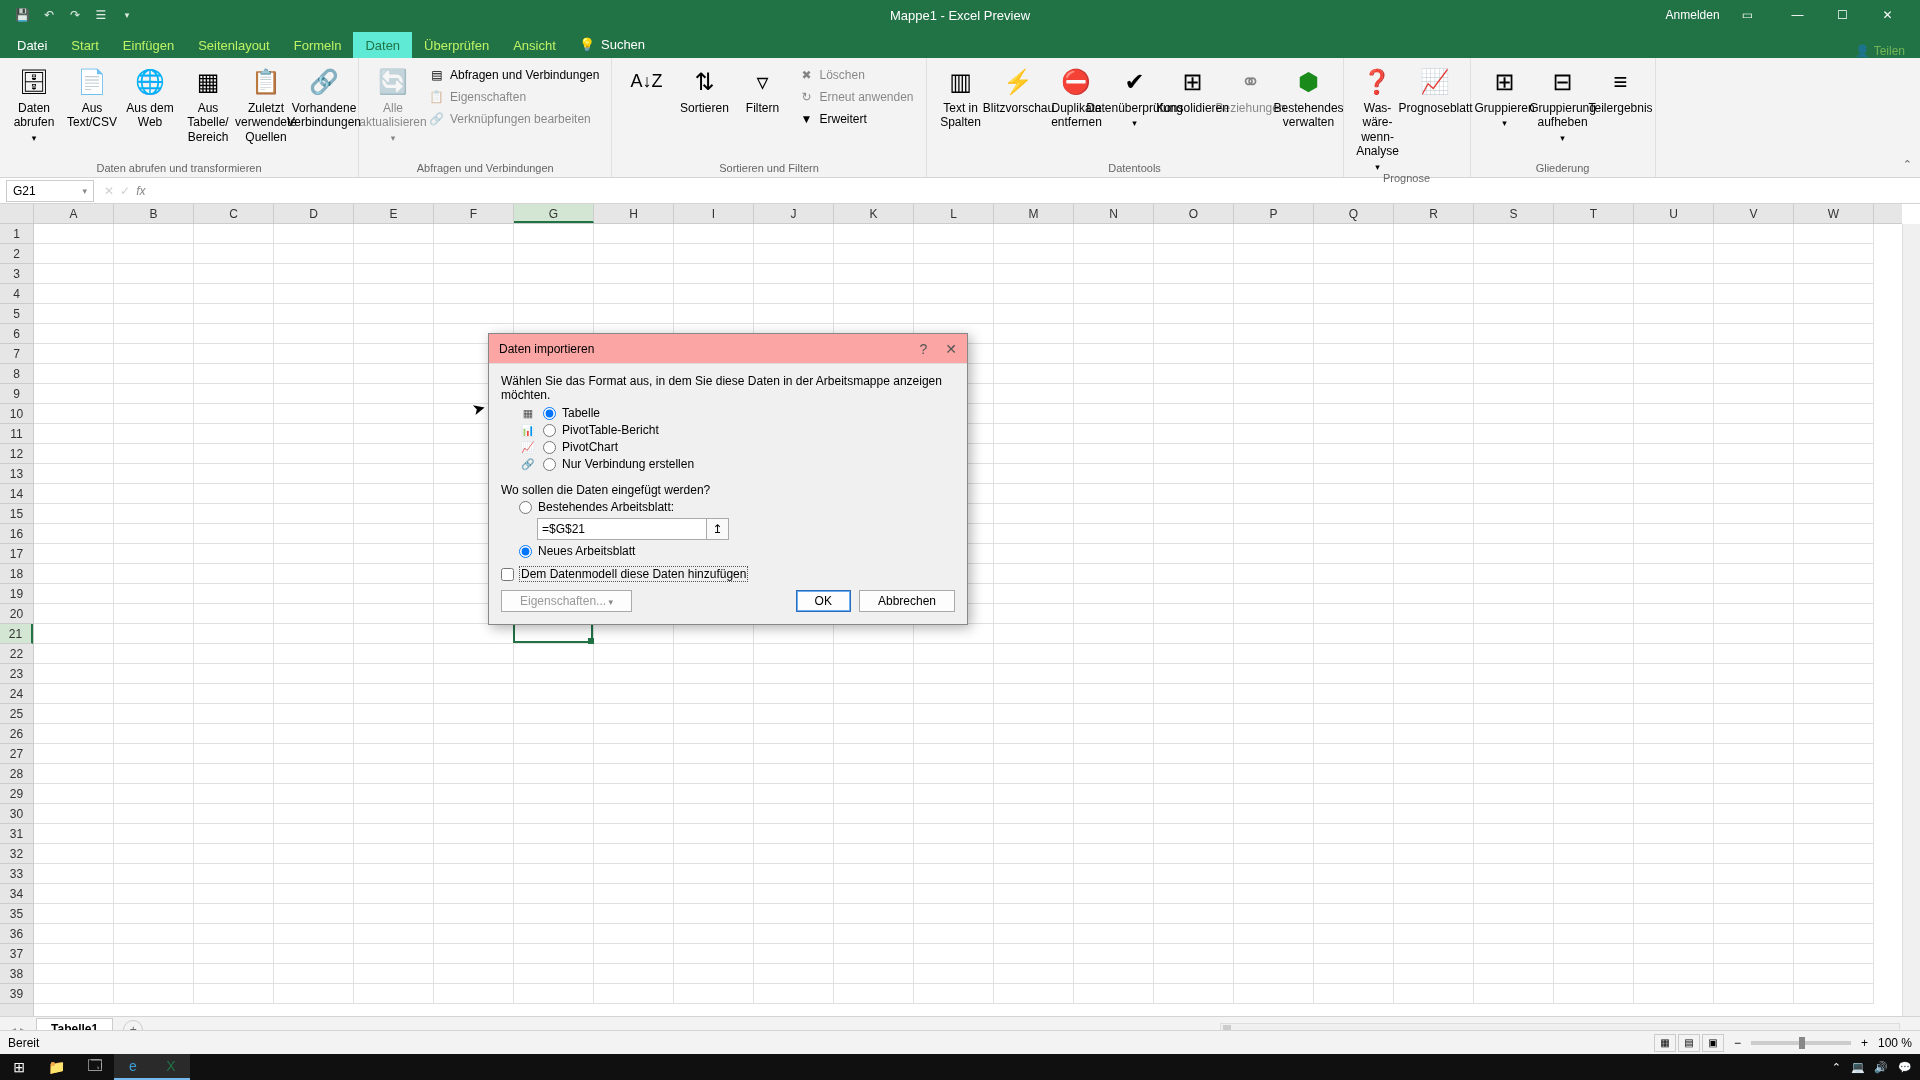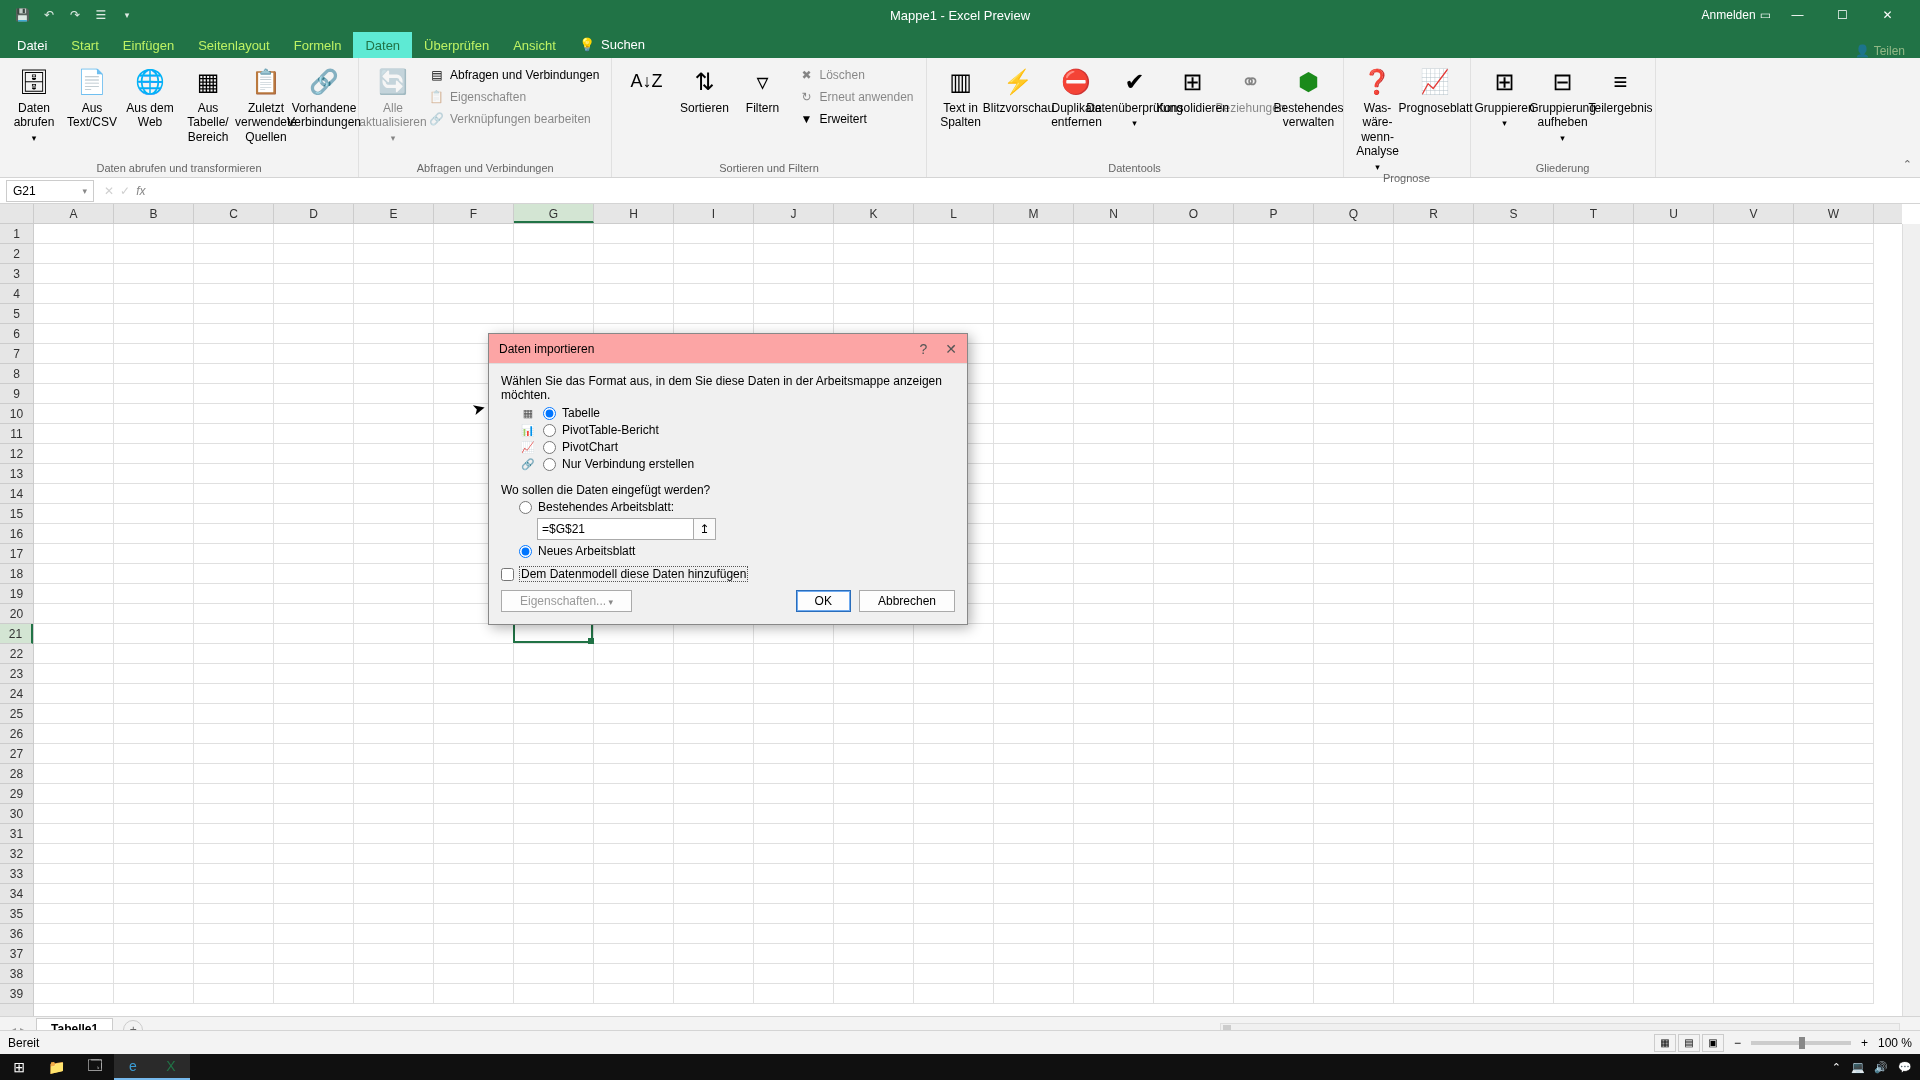--- a/index.html
+++ b/index.html
@@ -3,31 +3,31 @@
 <meta charset="utf-8">
 <style>
 * { margin: 0; padding: 0; box-sizing: border-box; font-family: "Segoe UI", Tahoma, sans-serif; }
 body { background: #fff; overflow: hidden; width: 1920px; height: 1080px; position: relative; }
 
 
 .titlebar { height: 30px; background: #217346; display: flex; align-items: center; color: #fff; font-size: 12px; position: relative; }
 .qat { display: flex; align-items: center; gap: 10px; padding-left: 15px; }
 .qat-btn { width: 16px; height: 16px; display: flex; align-items: center; justify-content: center; opacity: 0.85; cursor: default; }
 .title-center { position: absolute; left: 50%; transform: translateX(-50%); font-size: 13px; }
-.title-right { margin-left: auto; display: flex; align-items: center; gap: 4px; padding-right: 10px; }
+.title-right { margin-left: auto; display: flex; align-items: center; gap: 22px; padding-right: 10px; }
 .win-btns { display: flex; gap: 0; }
 .win-btn { width: 45px; height: 30px; display: flex; align-items: center; justify-content: center; font-size: 12px; }
 
 
 .ribbon-tabs { height: 28px; background: #217346; display: flex; align-items: flex-end; padding-left: 5px; font-size: 13px; }
 .tab { padding: 6px 12px 5px; color: #bef264; cursor: default; }
 .tab.active { background: #5eead4; color: #217346; }
 .tab.file { background: #217346; color: #fff; }
 .search-tab { display: flex; align-items: center; gap: 5px; color: #fff; padding: 6px 12px; }
-.tabs-right { margin-left: auto; display: flex; align-items: center; gap: 12px; padding-right: 15px; color: #fef9c3; font-size: 12px; }
+.tabs-right { margin-left: auto; display: flex; align-items: center; gap: 12px; padding-right: 15px; color: #bef264; font-size: 12px; }
 
 
 .ribbon { height: 120px; background: #f3f3f3; border-bottom: 1px solid #d4d4d4; display: flex; font-size: 12px; position: relative; }
 .group { border-right: 1px solid #e0e0e0; padding: 4px 8px 0; display: flex; flex-direction: column; align-items: center; }
 .group-content { display: flex; flex: 1; align-items: flex-start; gap: 6px; }
 .group-label { font-size: 11px; color: #666; padding-bottom: 3px; text-align: center; }
 .big-btn { display: flex; flex-direction: column; align-items: center; justify-content: flex-start; width: 52px; padding-top: 4px; gap: 3px; cursor: default; text-align: center; line-height: 1.2; }
 .big-btn.disabled { opacity: 0.45; }
 .big-icon { width: 32px; height: 32px; display: flex; align-items: center; justify-content: center; font-size: 24px; }
 .small-stack { display: flex; flex-direction: column; gap: 4px; padding-top: 4px; }
@@ -83,21 +83,21 @@
 
 
 .dialog-overlay { position: absolute; top: 0; left: 0; right: 0; bottom: 0; pointer-events: none; }
 .dialog { position: absolute; left: 488px; top: 333px; width: 480px; background: #f0f0f0; border: 1px solid #888; box-shadow: 3px 3px 12px rgba(0,0,0,0.3); font-size: 12px; pointer-events: auto; }
 .dialog-title { height: 30px; background: #fca5a5; display: flex; align-items: center; padding: 0 10px; border-bottom: 1px solid #ddd; }
 .dialog-title-btns { margin-left: auto; display: flex; gap: 18px; font-size: 14px; color: #555; }
 .dialog-body { padding: 10px 12px 12px; }
 .dlg-row { display: flex; align-items: center; gap: 6px; margin: 3px 0 3px 18px; }
 .dlg-sub { margin-left: 18px; }
 .dlg-input-row { display: flex; align-items: center; margin: 4px 0 4px 36px; }
-.dlg-input { width: 157px; height: 22px; border: 1px solid #aaa; padding: 0 4px; font-size: 12px; }
+.dlg-input { width: 170px; height: 22px; border: 1px solid #aaa; padding: 0 4px; font-size: 12px; }
 .dlg-ref-btn { width: 22px; height: 22px; border: 1px solid #aaa; border-left: none; display: flex; align-items: center; justify-content: center; background: #fafafa; }
 .dlg-check-row { display: flex; align-items: center; gap: 5px; margin: 8px 0; }
 .dlg-check-row .dotted { border: 1px dotted #555; padding: 0 1px; }
 .dlg-buttons { display: flex; align-items: center; gap: 8px; margin-top: 8px; }
 .dlg-btn { padding: 3px 18px; border: 1px solid #aaa; background: #fdfdfd; font-size: 12px; }
 .dlg-btn.primary { border: 1px solid #2a6dbb; box-shadow: inset 0 0 0 1px #6eaaf0; }
 .dlg-btn.disabled { color: #999; }
 .dlg-btn.dd::after { content: " ▾"; font-size: 9px; color: #888; }
 .opt-icon { width: 18px; height: 14px; display: inline-flex; align-items: center; justify-content: center; font-size: 11px; color: #555; }
 

